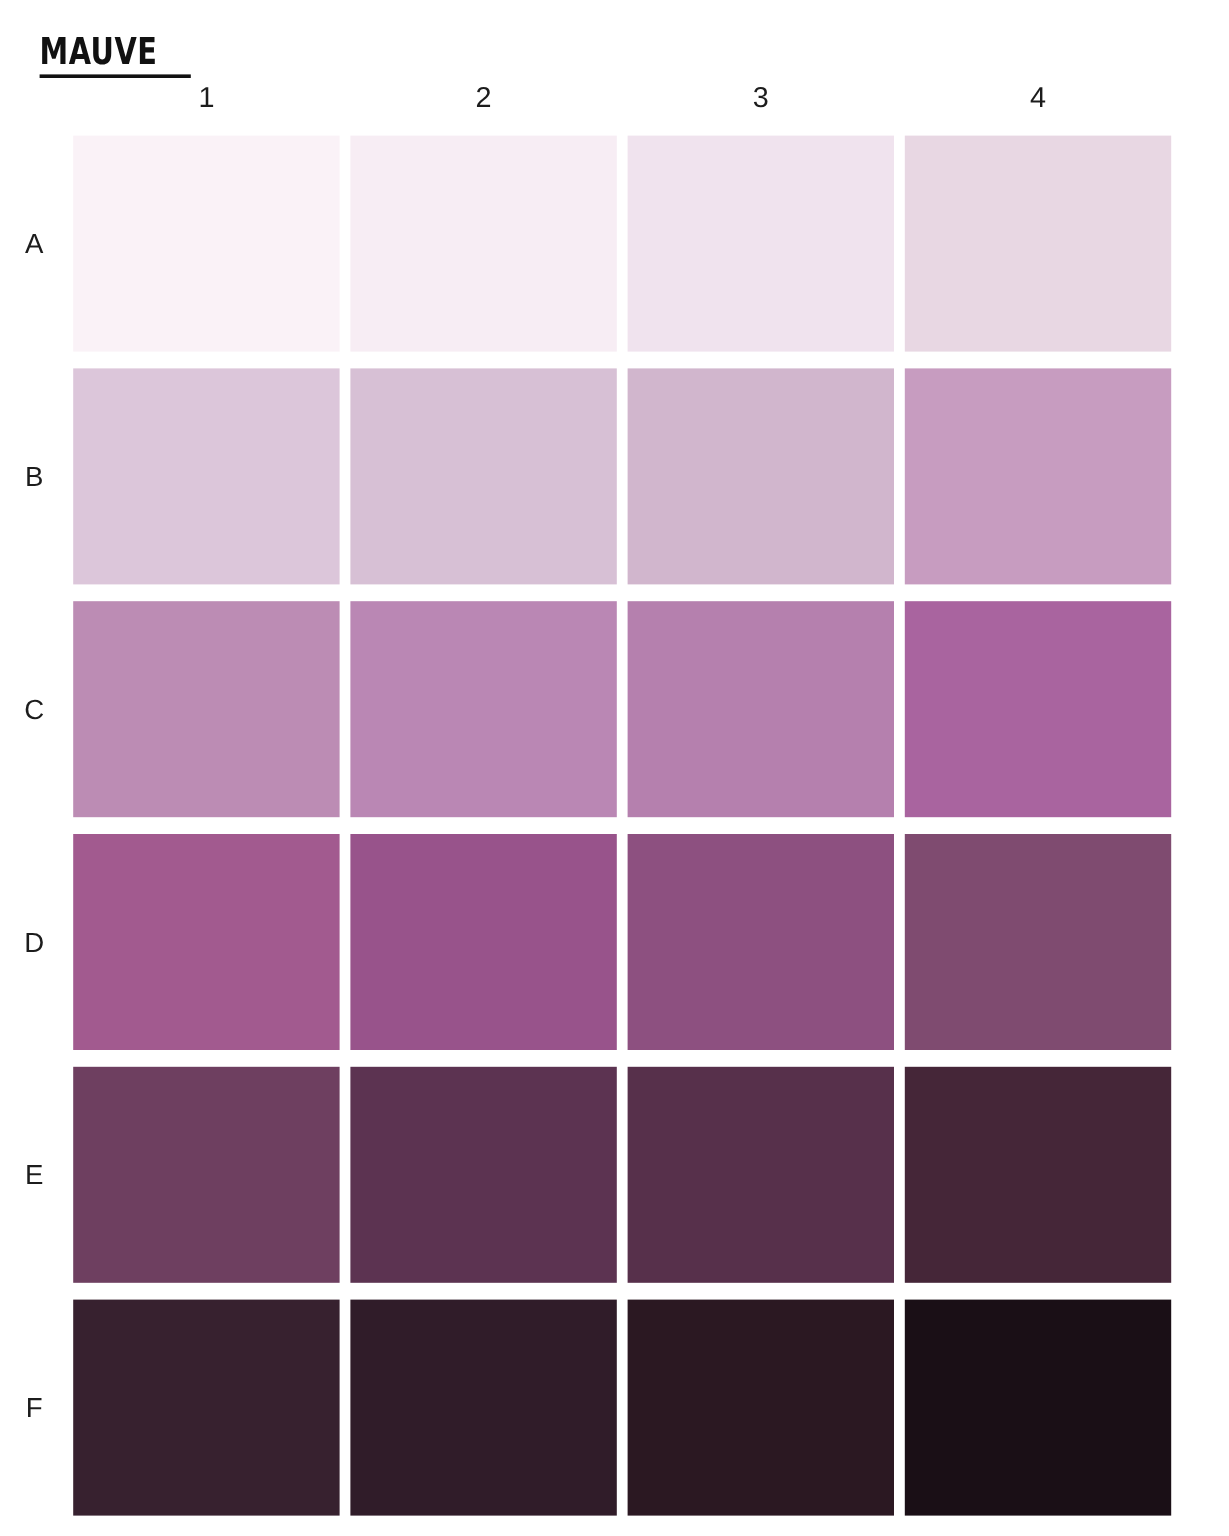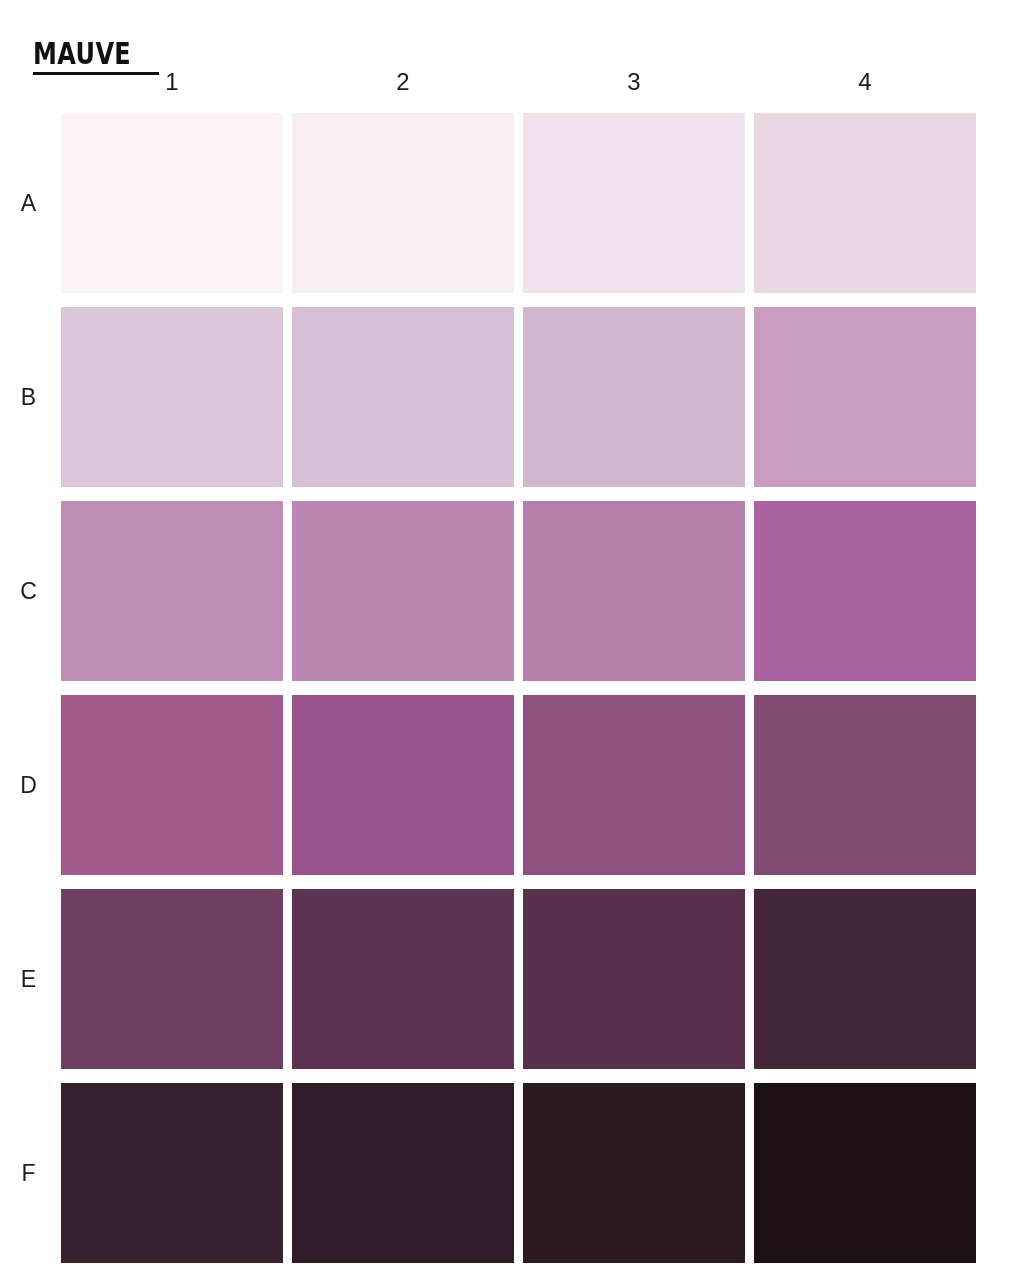--- a/index.html
+++ b/index.html
@@ -18,21 +18,21 @@
     position: relative;
     width: 1024px;
     height: 1280px;
     background: #ffffff;
   }
 
   
   .title-block {
     position: absolute;
     left: 33px;
-    top: 36px;
+    top: 26px;
     width: 300px;
   }
   .title-text {
     font-family: "Liberation Sans Narrow", "DejaVu Sans Condensed", "Liberation Sans", sans-serif;
     font-weight: 700;
     font-size: 31px;
     line-height: 34px;
     letter-spacing: 0.5px;
     color: #111111;
     transform: scaleX(0.86);

